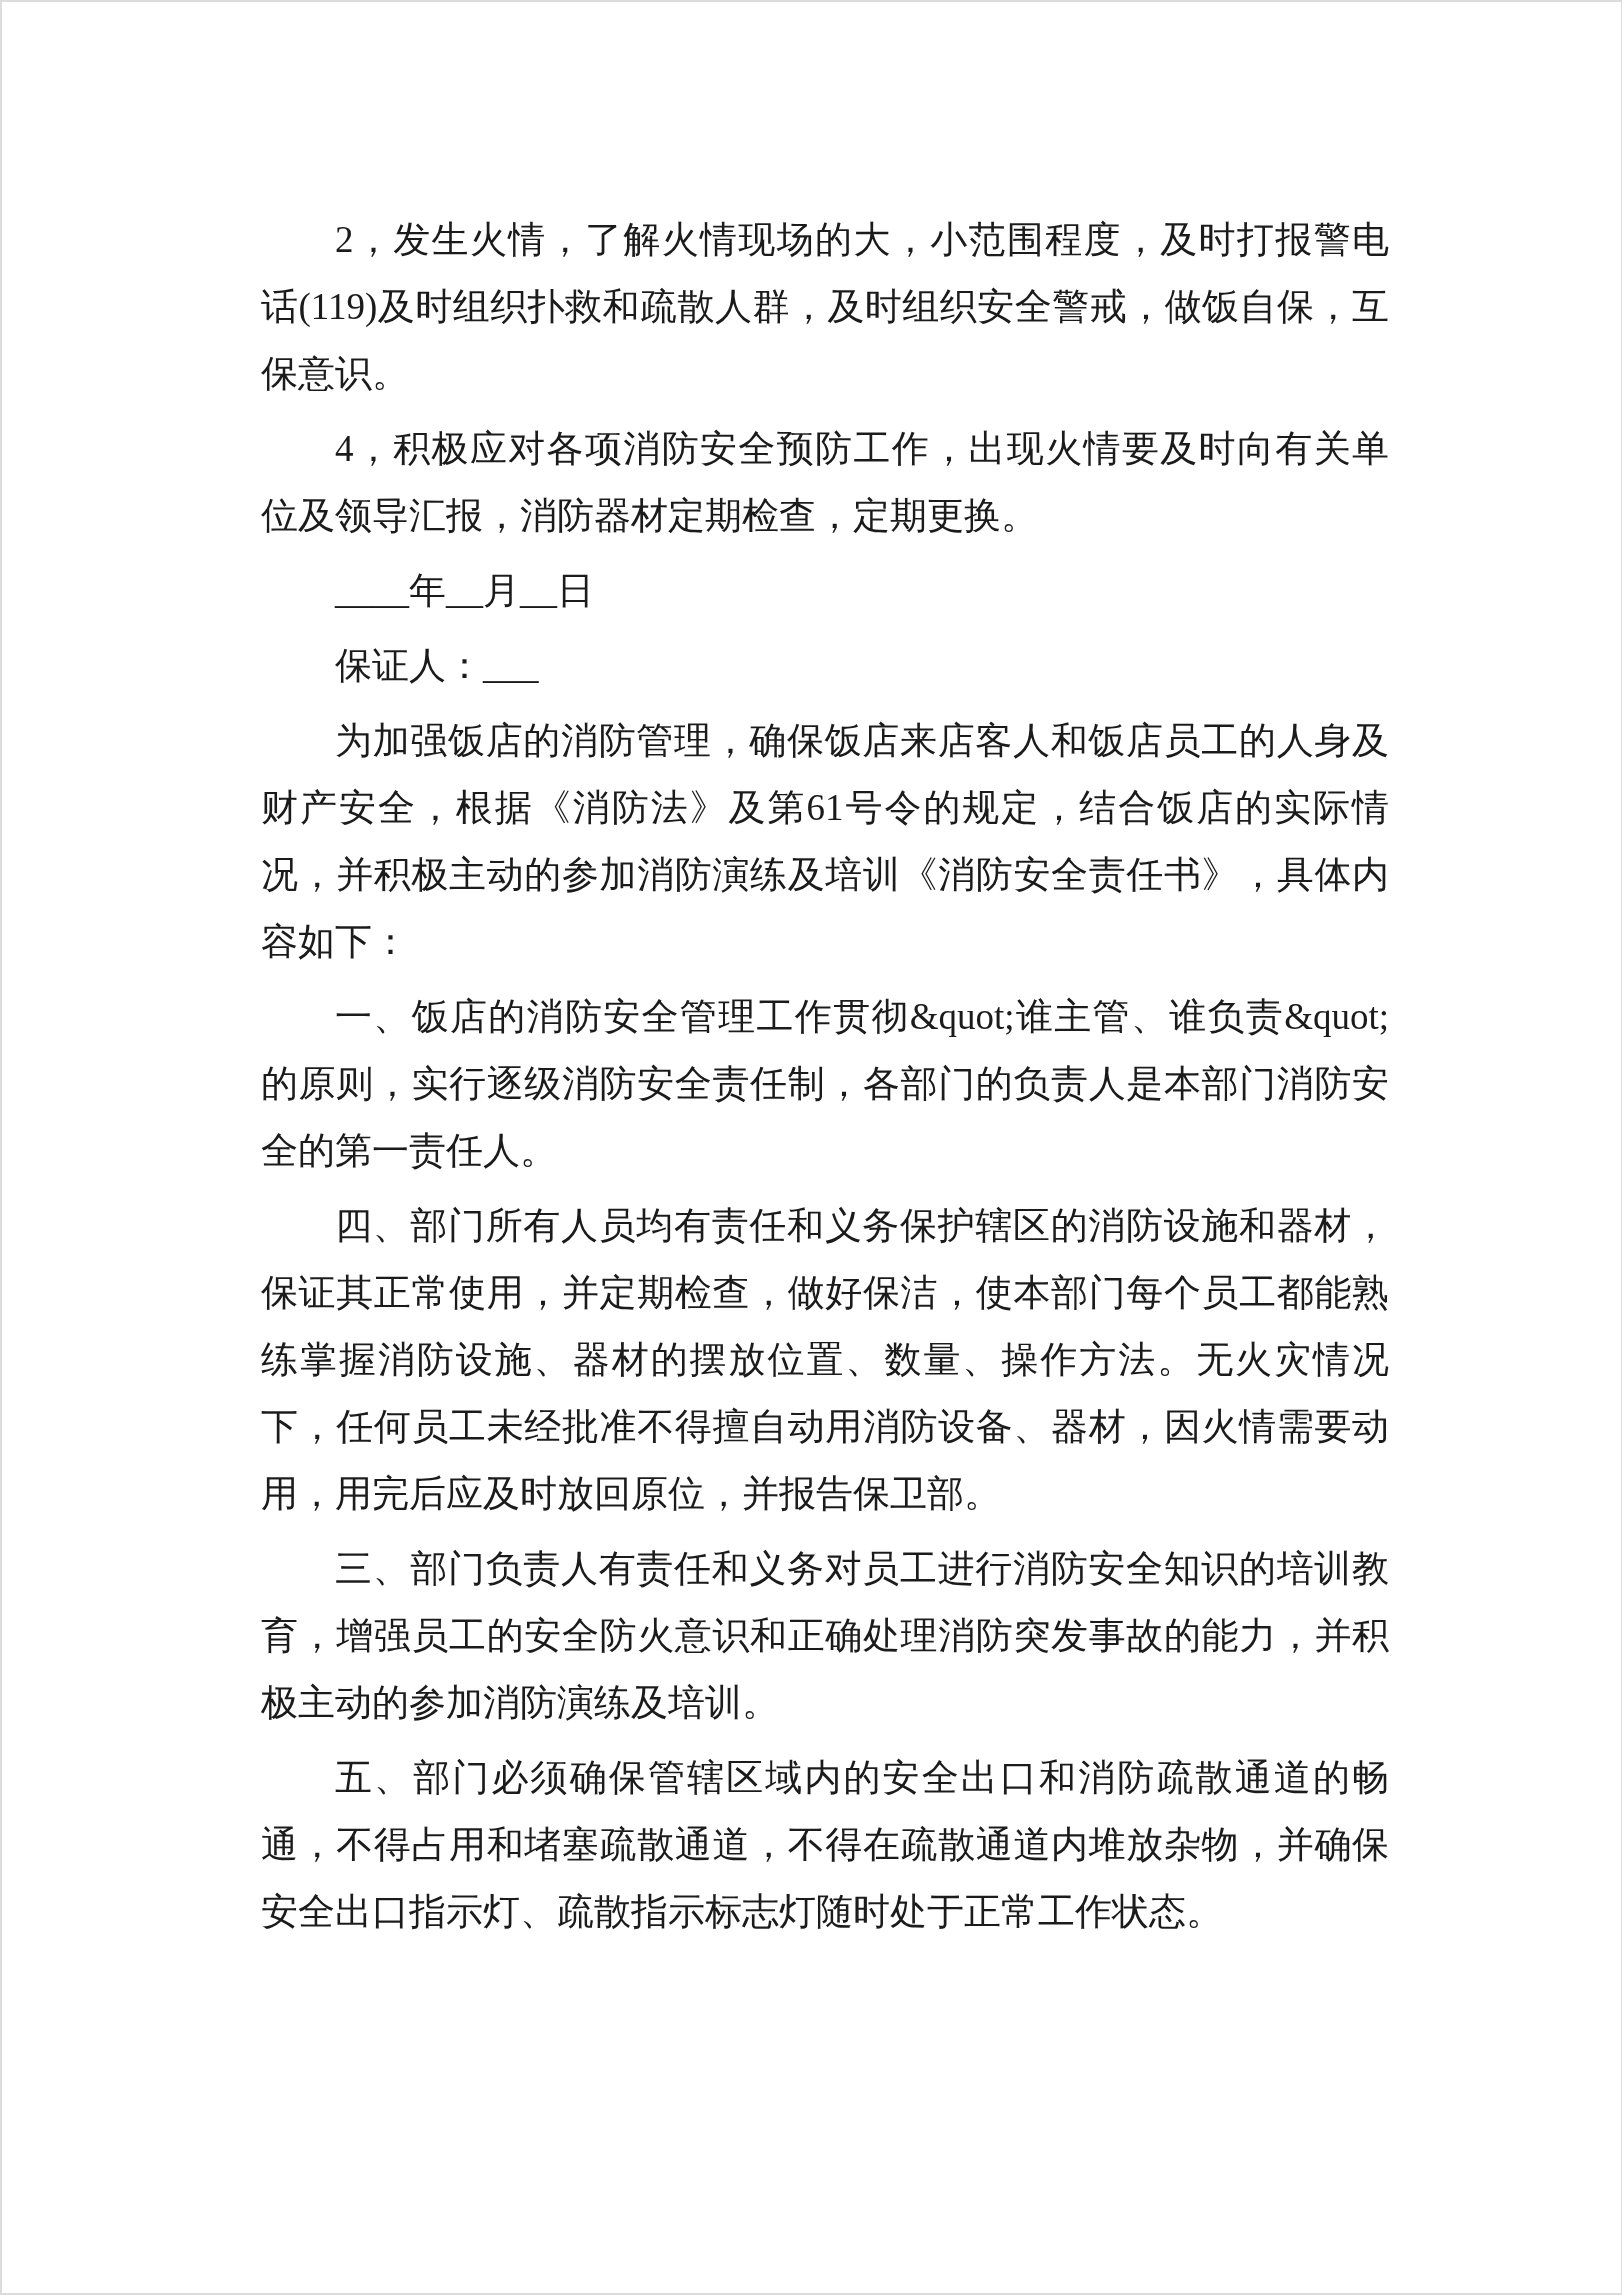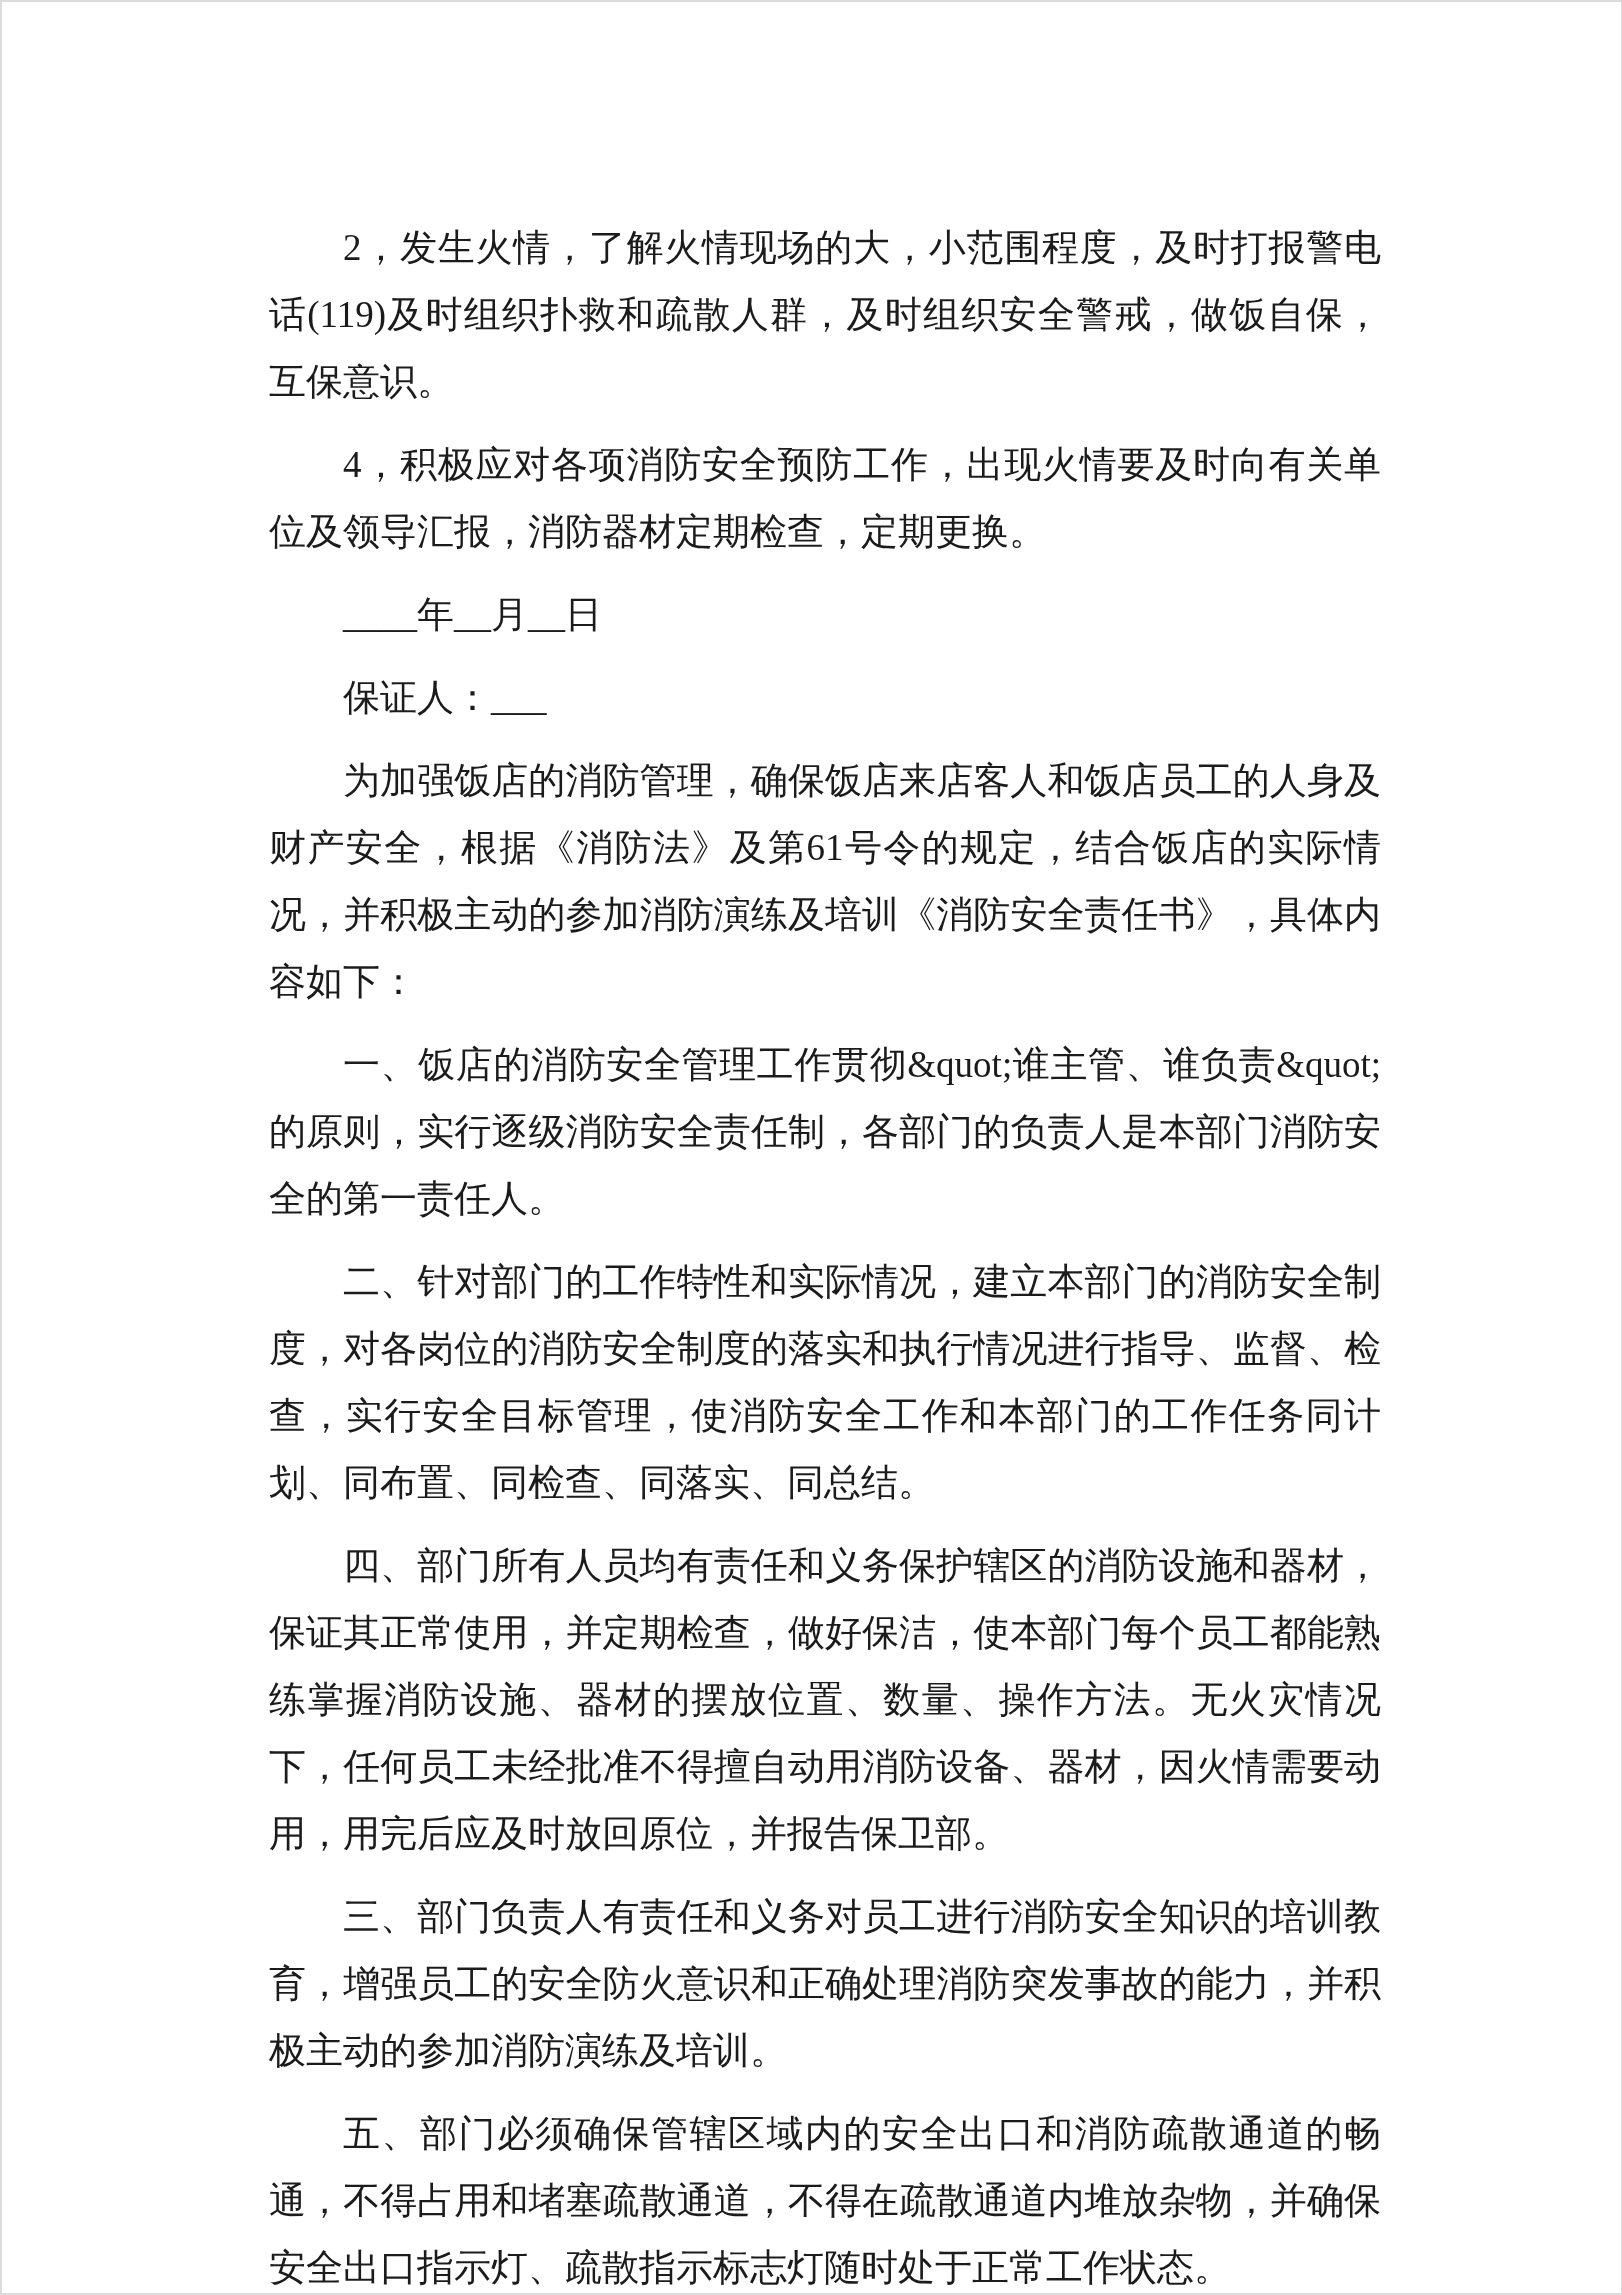--- a/index.html
+++ b/index.html
@@ -18,40 +18,39 @@
     overflow: hidden;
   }
   .doc-body {
     position: absolute;
     top: 196px;
     left: 251px;
     right: 224px;
     color: #1b1b1b;
   }
   .doc-body p {
-    margin: 16px;
+    margin: 8px;
     padding: 0;
     font-size: 37px;
     line-height: 67px;
     text-align: justify;
     text-justify: inter-ideograph;
     text-indent: 2em;
     word-break: break-all;
   }
 </style>
 </head>
 <body>
 
 <div class="page">
   <div class="doc-body">
     <p>2，发生火情，了解火情现场的大，小范围程度，及时打报警电话(119)及时组织扑救和疏散人群，及时组织安全警戒，做饭自保，互保意识。</p>
     <p>4，积极应对各项消防安全预防工作，出现火情要及时向有关单位及领导汇报，消防器材定期检查，定期更换。</p>
     <p>____年__月__日</p>
     <p>保证人：___</p>
     <p>为加强饭店的消防管理，确保饭店来店客人和饭店员工的人身及财产安全，根据《消防法》及第61号令的规定，结合饭店的实际情况，并积极主动的参加消防演练及培训《消防安全责任书》，具体内容如下：</p>
     <p>一、饭店的消防安全管理工作贯彻&amp;quot;谁主管、谁负责&amp;quot;的原则，实行逐级消防安全责任制，各部门的负责人是本部门消防安全的第一责任人。</p>
-    <p>二、针对部门的工作特性和实际情况，建立本部门的消防安全制度，对各岗位的消防安全制度的落实和执行情况进行指导、监督、检查，实行安全目标管理，使消防安全工作和本部门的工作任务同计划、同布置、同检查、同落实、同总结。</p>
     <p>四、部门所有人员均有责任和义务保护辖区的消防设施和器材，保证其正常使用，并定期检查，做好保洁，使本部门每个员工都能熟练掌握消防设施、器材的摆放位置、数量、操作方法。无火灾情况下，任何员工未经批准不得擅自动用消防设备、器材，因火情需要动用，用完后应及时放回原位，并报告保卫部。</p>
     <p>三、部门负责人有责任和义务对员工进行消防安全知识的培训教育，增强员工的安全防火意识和正确处理消防突发事故的能力，并积极主动的参加消防演练及培训。</p>
     <p>五、部门必须确保管辖区域内的安全出口和消防疏散通道的畅通，不得占用和堵塞疏散通道，不得在疏散通道内堆放杂物，并确保安全出口指示灯、疏散指示标志灯随时处于正常工作状态。</p>
   </div>
 </div>
 
 
 </body></html>

